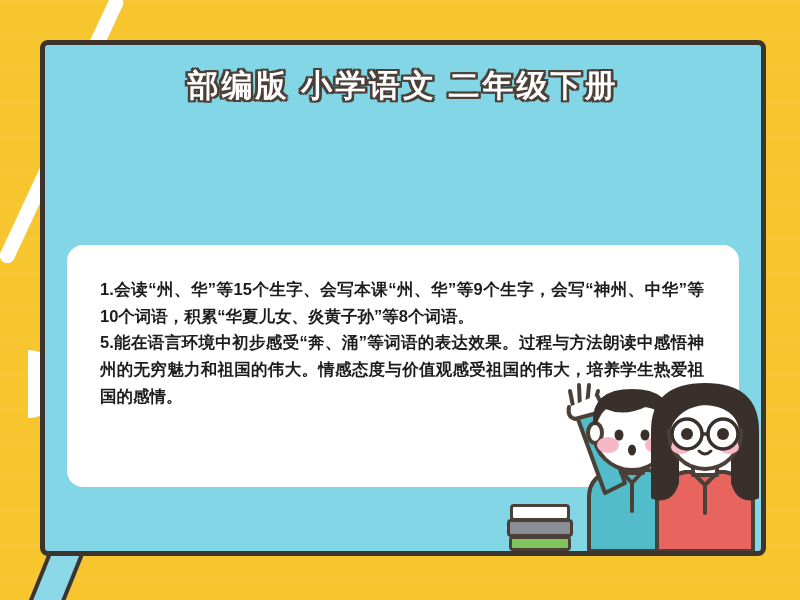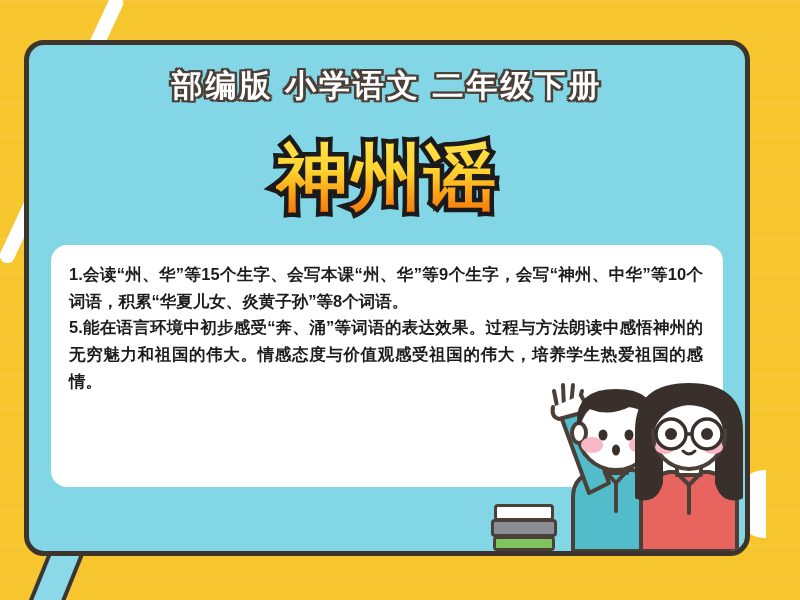--- a/index.html
+++ b/index.html
@@ -28,22 +28,22 @@
     border-top-right-radius:34px;border-bottom-right-radius:34px;}
   .notch-right{width:34px;height:68px;right:34px;top:470px;
     border-top-left-radius:34px;border-bottom-left-radius:34px;}
 
   
   .stripe{position:absolute;width:26px;height:120px;background:#8BD8E8;
     border-left:4px solid #3C342D;border-right:4px solid #3C342D;
     left:54px;top:538px;transform:rotate(22deg);transform-origin:top left;}
 
   
-  .panel{position:absolute;left:24px;top:40px;width:716px;height:506px;
-    background:#83D6E6;border:5px solid #3C342D;border-radius:20px;overflow:hidden;}
+  .panel{position:absolute;left:40px;top:40px;width:716px;height:506px;
+    background:#83D6E6;border:5px solid #3C342D;border-radius:8px;overflow:hidden;}
 
   
   .header{position:absolute;left:0;right:0;top:20px;text-align:center;
     font-size:31px;font-weight:bold;letter-spacing:3px;color:#ffffff;
     -webkit-text-stroke:0px;
     text-shadow:
       -2.4px -2.4px 0 #4a4038, 2.4px -2.4px 0 #4a4038,
       -2.4px  2.4px 0 #4a4038, 2.4px  2.4px 0 #4a4038,
       -2.4px 0 0 #4a4038, 2.4px 0 0 #4a4038,
       0 -2.4px 0 #4a4038, 0 2.4px 0 #4a4038;
@@ -57,21 +57,21 @@
     -webkit-text-stroke:9px #1b1b1b;}
   .title .fill{position:relative;
     background:linear-gradient(to bottom,#FFE14C 0%,#FFD42E 42%,#FFA216 70%,#F4720C 100%);
     -webkit-background-clip:text;background-clip:text;
     color:transparent;-webkit-text-fill-color:transparent;}
 
   
   .card{position:absolute;left:22px;top:200px;width:672px;height:242px;
     background:#ffffff;border-radius:16px;box-sizing:border-box;
     padding:16px 20px 10px 18px;}
-  .body-text{margin:0;font-size:16.5px;line-height:1.62;color:#1c1c1c;
+  .body-text{margin:15px;font-size:16.5px;line-height:1.62;color:#1c1c1c;
     font-weight:bold;letter-spacing:0px;text-align:justify;}
   .body-text span{display:block;}
 
   
   .art{position:absolute;left:0;bottom:0;width:716px;height:180px;pointer-events:none;}
   .books{position:absolute;left:462px;bottom:0;width:66px;height:46px;}
   .bk{position:absolute;left:0;border:3px solid #4a4038;box-sizing:border-box;border-radius:4px;}
   .bk1{bottom:30px;width:60px;height:17px;left:3px;background:#ffffff;}
   .bk2{bottom:14px;width:66px;height:18px;left:0px;background:#8B8F95;}
   .bk3{bottom:0px;width:62px;height:15px;left:2px;background:#7FC45C;}
@@ -89,26 +89,20 @@
 
   <div class="notch notch-left"></div>
   <div class="notch notch-right"></div>
 
   <div class="stripe"></div>
 
   <div class="panel">
 
     <div class="header">部编版 小学语文 二年级下册</div>
 
-    <div class="title-wrap">
-      <div class="title">
-        <span class="ink">神州谣</span>
-        <span class="fill">神州谣</span>
-      </div>
-    </div>
 
     <div class="card">
       <p class="body-text">
         <span>1.会读“州、华”等15个生字、会写本课“州、华”等9个生字，会写“神州、中华”等10个词语，积累“华夏儿女、炎黄子孙”等8个词语。</span>
         <span>5.能在语言环境中初步感受“奔、涌”等词语的表达效果。过程与方法朗读中感悟神州的无穷魅力和祖国的伟大。情感态度与价值观感受祖国的伟大，培养学生热爱祖国的感情。</span>
       </p>
     </div>
 
     <div class="art">
 

